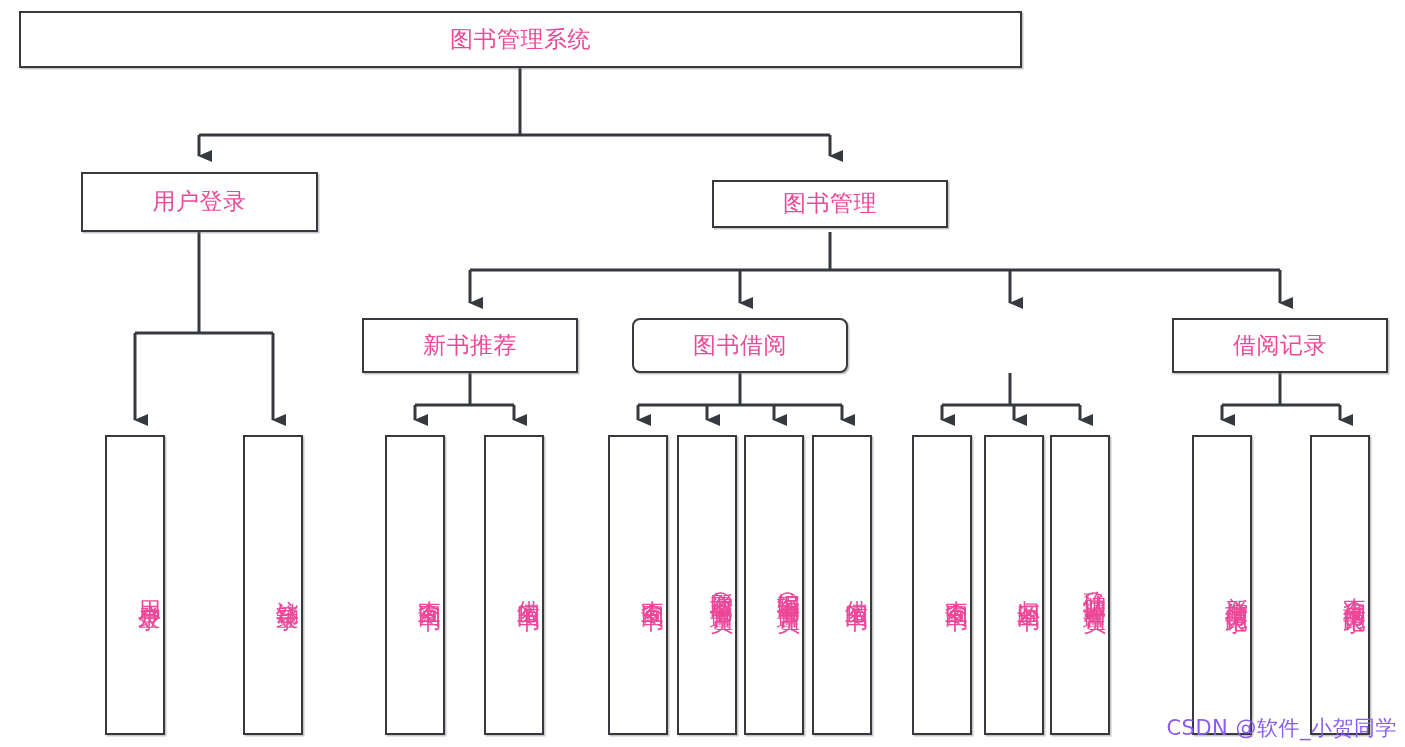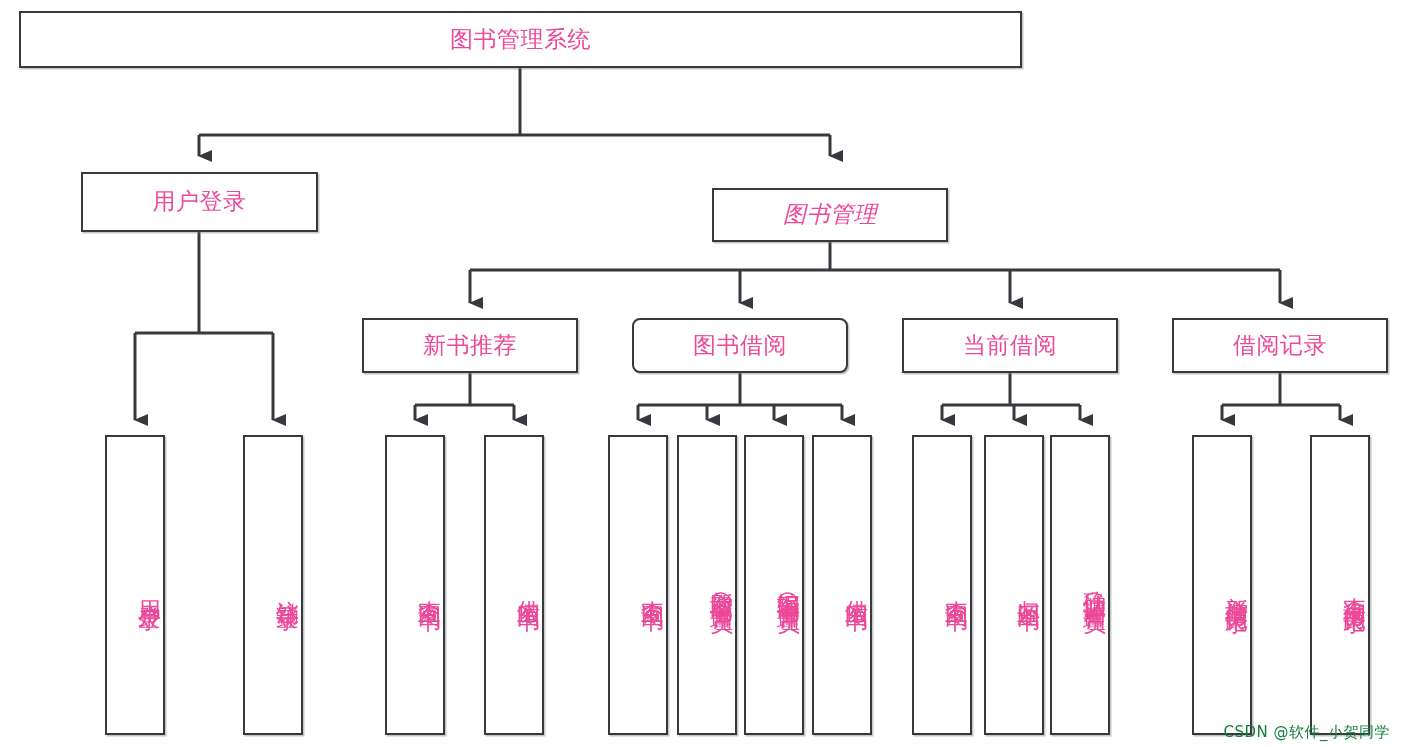--- a/index.html
+++ b/index.html
@@ -63,24 +63,24 @@
   }
   #connectors {
     position: absolute;
     left: 0; top: 0;
     width: 1405px;
     height: 747px;
     pointer-events: none;
   }
   #watermark {
     position: absolute;
-    right: 15px;
+    right: 8px;
     bottom: 5px;
-    font-size: 15px;
-    color: #15803d;
+    font-size: 21px;
+    color: #8b5cf6;
     letter-spacing: 0.5px;
     font-family: "DejaVu Sans", "Liberation Sans", sans-serif;
     white-space: nowrap;
   }
 </style>
 </head>
 <body>
 
 <div id="diagram-root">
   <svg id="connectors" viewBox="0 0 1405 747" width="1405" height="747">
@@ -134,35 +134,32 @@
   </svg>
 
   <div class="node-box horizontal root" style="left:19px;top:11px;width:1003px;height:57px;">
     <span class="node-label">图书管理系统</span>
   </div>
 
   <div class="node-box horizontal" style="left:81px;top:172px;width:237px;height:60px;">
     <span class="node-label">用户登录</span>
   </div>
 
-  <div class="node-box horizontal" style="left:712px;top:188px;width:236px;height:54px;font-style:italic;">
+  <div class="node-box horizontal" style="left:712px;top:180px;width:236px;height:48px;">
     <span class="node-label">图书管理</span>
   </div>
 
   <div class="node-box horizontal" style="left:362px;top:318px;width:216px;height:55px;">
     <span class="node-label">新书推荐</span>
   </div>
 
   <div class="node-box horizontal" style="left:632px;top:318px;width:216px;height:55px;border-radius:8px;">
     <span class="node-label">图书借阅</span>
   </div>
 
-  <div class="node-box horizontal" style="left:902px;top:318px;width:216px;height:55px;">
-    <span class="node-label">当前借阅</span>
-  </div>
 
   <div class="node-box horizontal" style="left:1172px;top:318px;width:216px;height:55px;">
     <span class="node-label">借阅记录</span>
   </div>
 
   <div class="node-box vertical" style="left:105px;top:435px;width:60px;height:300px;">
     <span class="node-label">用户登录</span>
   </div>
 
   <div class="node-box vertical" style="left:243px;top:435px;width:60px;height:300px;">

